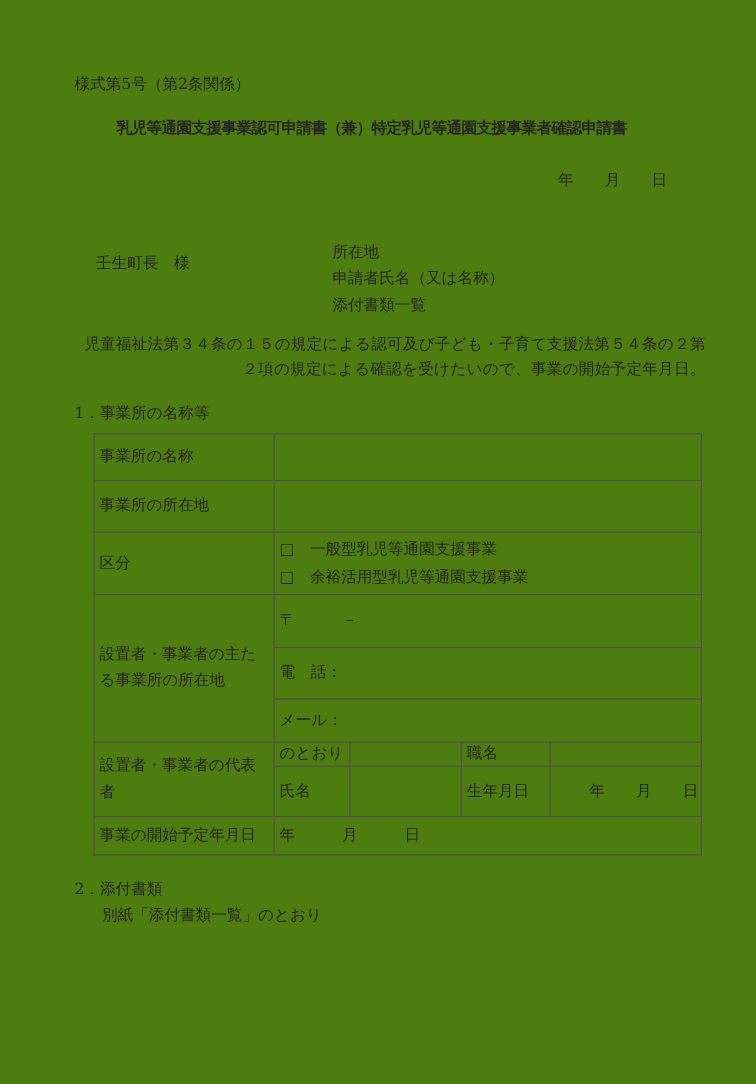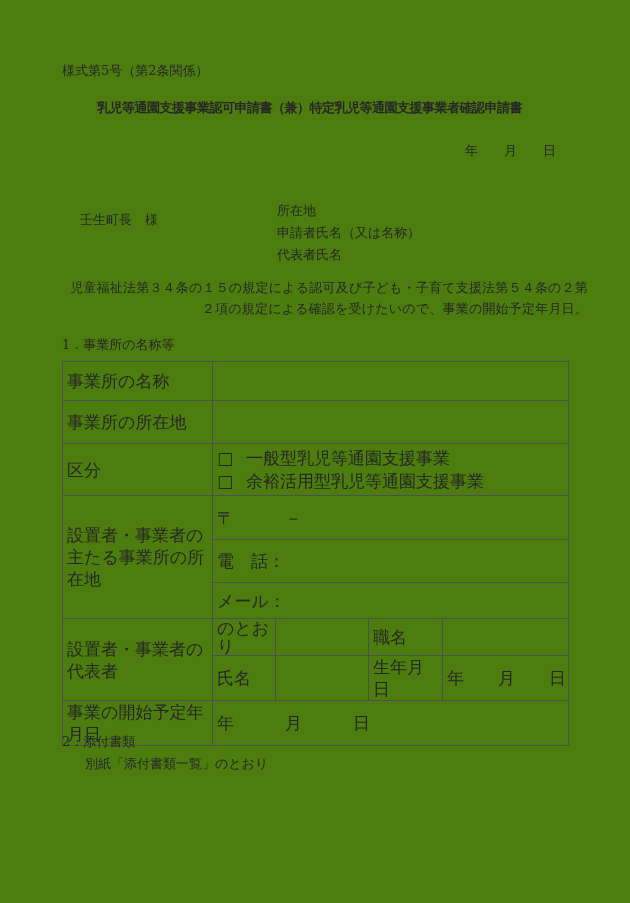--- a/index.html
+++ b/index.html
@@ -30,26 +30,26 @@
 
   .body-par { left: 48px; top: 281px; width: 540px; }
   .body-par div { height: 21px; white-space: nowrap; letter-spacing: 0.2px; text-align: right; }
 
   .s1-heading { left: 62px; top: 338px; }
   .s2-heading { left: 62px; top: 735px; }
   .s2-body    { left: 85px; top: 757px; }
 
   table.form-table {
     position: absolute;
-    left: 62px;
+    left: 78px;
     top: 361px;
     border-collapse: collapse;
     table-layout: fixed;
     width: 506px;
-    font-size: 17px;
+    font-size: 13px;
     color: #262626;
   }
   table.form-table td {
     border: 1px solid #4f4f4f;
     padding: 0 2px 0 4px;
     vertical-align: middle;
     line-height: 22px;
     overflow: hidden;
   }
   td.top-align { vertical-align: top; padding-top: 4px; }
@@ -68,21 +68,21 @@
 
   <div class="abs doc-title">乳児等通園支援事業認可申請書（兼）特定乳児等通園支援事業者確認申請書</div>
 
   <div class="abs date-line">年　　月　　日</div>
 
   <div class="abs addressee">壬生町長　様</div>
 
   <div class="abs applicant">
     <div>所在地</div>
     <div>申請者氏名（又は名称）</div>
-    <div>代表者氏名</div>
+    <div>添付書類一覧</div>
   </div>
 
   <div class="abs body-par">
     <div>　児童福祉法第３４条の１５の規定による認可及び子ども・子育て支援法第５４条の２第</div>
     <div>２項の規定による確認を受けたいので、事業の開始予定年月日。</div>
   </div>
 
   <div class="abs s1-heading">1．事業所の名称等</div>
 
   <table class="form-table">

